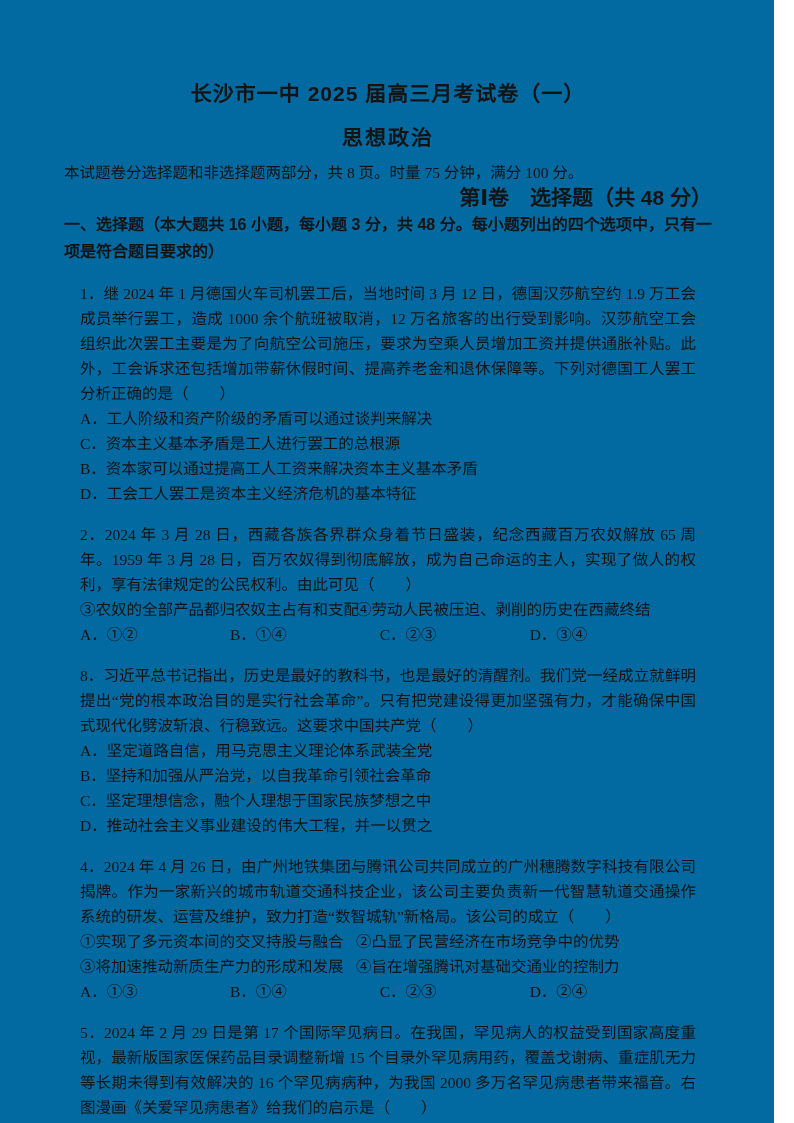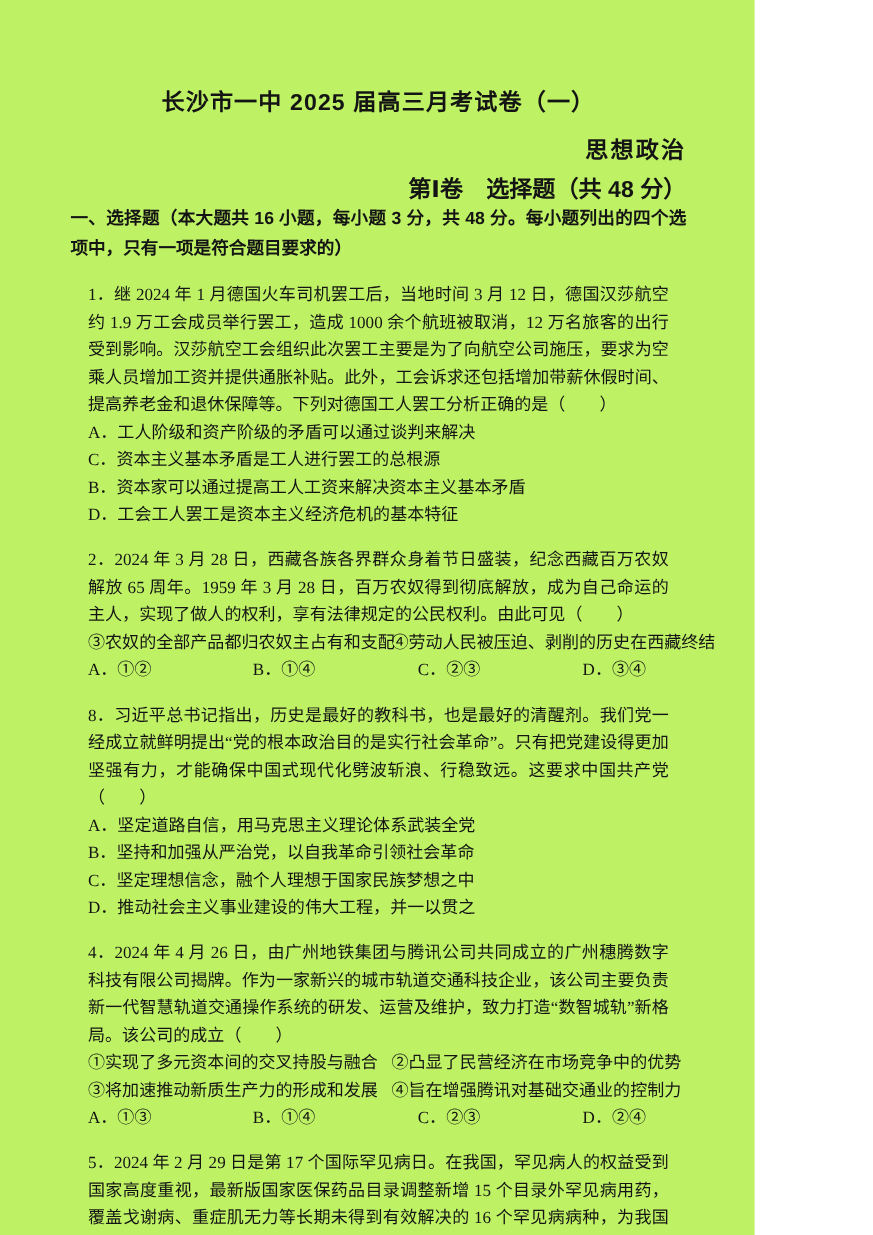--- a/index.html
+++ b/index.html
@@ -2,44 +2,44 @@
 <html lang="zh-CN"><head>
 <meta charset="utf-8">
 <style>
   html, body {
     margin: 0;
     padding: 0;
     background: #ffffff;
   }
   .page {
     position: relative;
-    width: 686px;
+    width: 774px;
     height: 1123px;
     box-sizing: border-box;
     padding: 80px 62px 0 64px;
-    background: #bef264;
+    background: #0369a1;
     color: #141414;
     font-family: "Liberation Serif", "DejaVu Serif", serif;
     font-size: 15.5px;
     line-height: 25px;
     overflow: hidden;
   }
   .doc-title {
     font-size: 21px;
     font-weight: bold;
     text-align: center;
     line-height: 28px;
     margin: 0 0 17px 0;
     font-family: "Liberation Sans", "DejaVu Sans", sans-serif;
     letter-spacing: 1px;
   }
   .doc-subject {
     font-size: 21px;
     font-weight: bold;
-    text-align: right;
+    text-align: center;
     line-height: 26px;
     margin: 0 0 9px 0;
     font-family: "Liberation Sans", "DejaVu Sans", sans-serif;
     letter-spacing: 2px;
   }
   .intro {
     margin: 0;
     text-align: left;
   }
   .section-title {
@@ -78,20 +78,21 @@
     vertical-align: top;
   }
 </style>
 </head>
 <body>
 
 <div class="page">
 
   <h1 class="doc-title">长沙市一中 2025 届高三月考试卷（一）</h1>
   <h2 class="doc-subject">思想政治</h2>
+  <p class="intro">本试题卷分选择题和非选择题两部分，共 8 页。时量 75 分钟，满分 100 分。</p>
   <p class="section-title">第Ⅰ卷　选择题（共 48 分）</p>
   <p class="part-instruction">一、选择题（本大题共 16 小题，每小题 3 分，共 48 分。每小题列出的四个选项中，只有一项是符合题目要求的）</p>
 
   <div class="question">
     <p class="stem">1．继 2024 年 1 月德国火车司机罢工后，当地时间 3 月 12 日，德国汉莎航空约 1.9 万工会成员举行罢工，造成 1000 余个航班被取消，12 万名旅客的出行受到影响。汉莎航空工会组织此次罢工主要是为了向航空公司施压，要求为空乘人员增加工资并提供通胀补贴。此外，工会诉求还包括增加带薪休假时间、提高养老金和退休保障等。下列对德国工人罢工分析正确的是（　　）</p>
     <div class="opt-block">
       <span class="opt-line">A．工人阶级和资产阶级的矛盾可以通过谈判来解决</span>
       <span class="opt-line">C．资本主义基本矛盾是工人进行罢工的总根源</span>
       <span class="opt-line">B．资本家可以通过提高工人工资来解决资本主义基本矛盾</span>
       <span class="opt-line">D．工会工人罢工是资本主义经济危机的基本特征</span>

